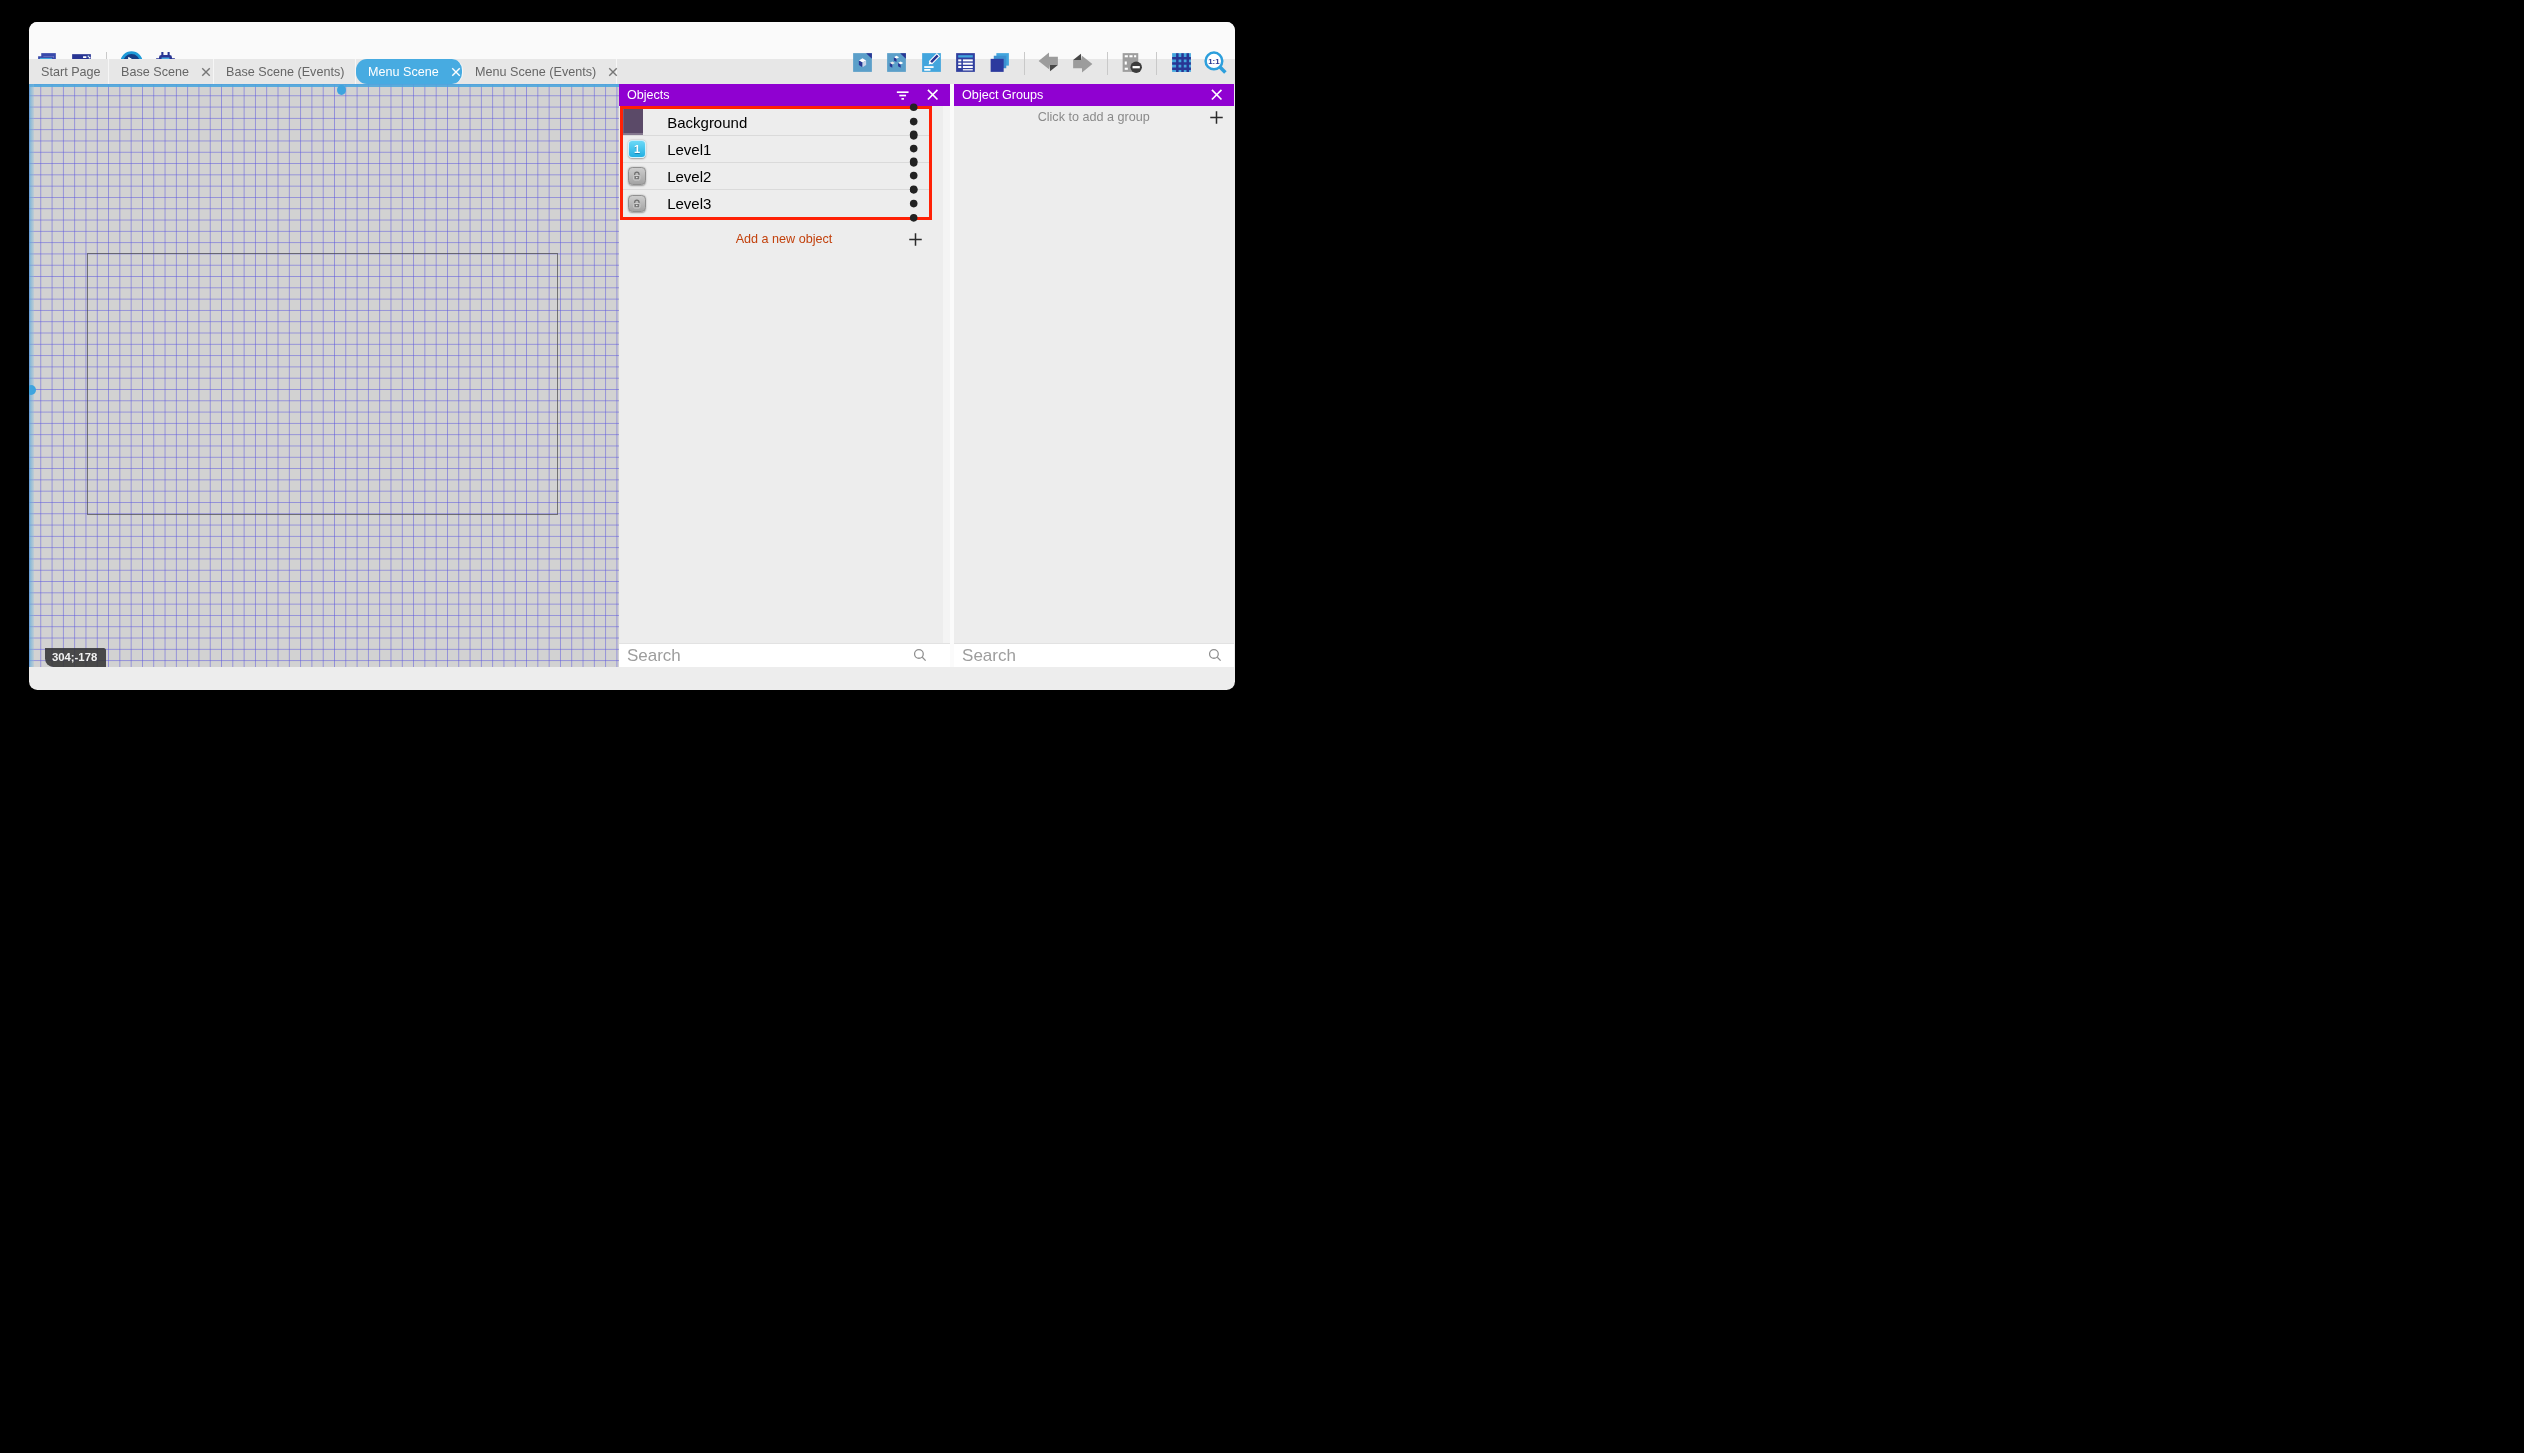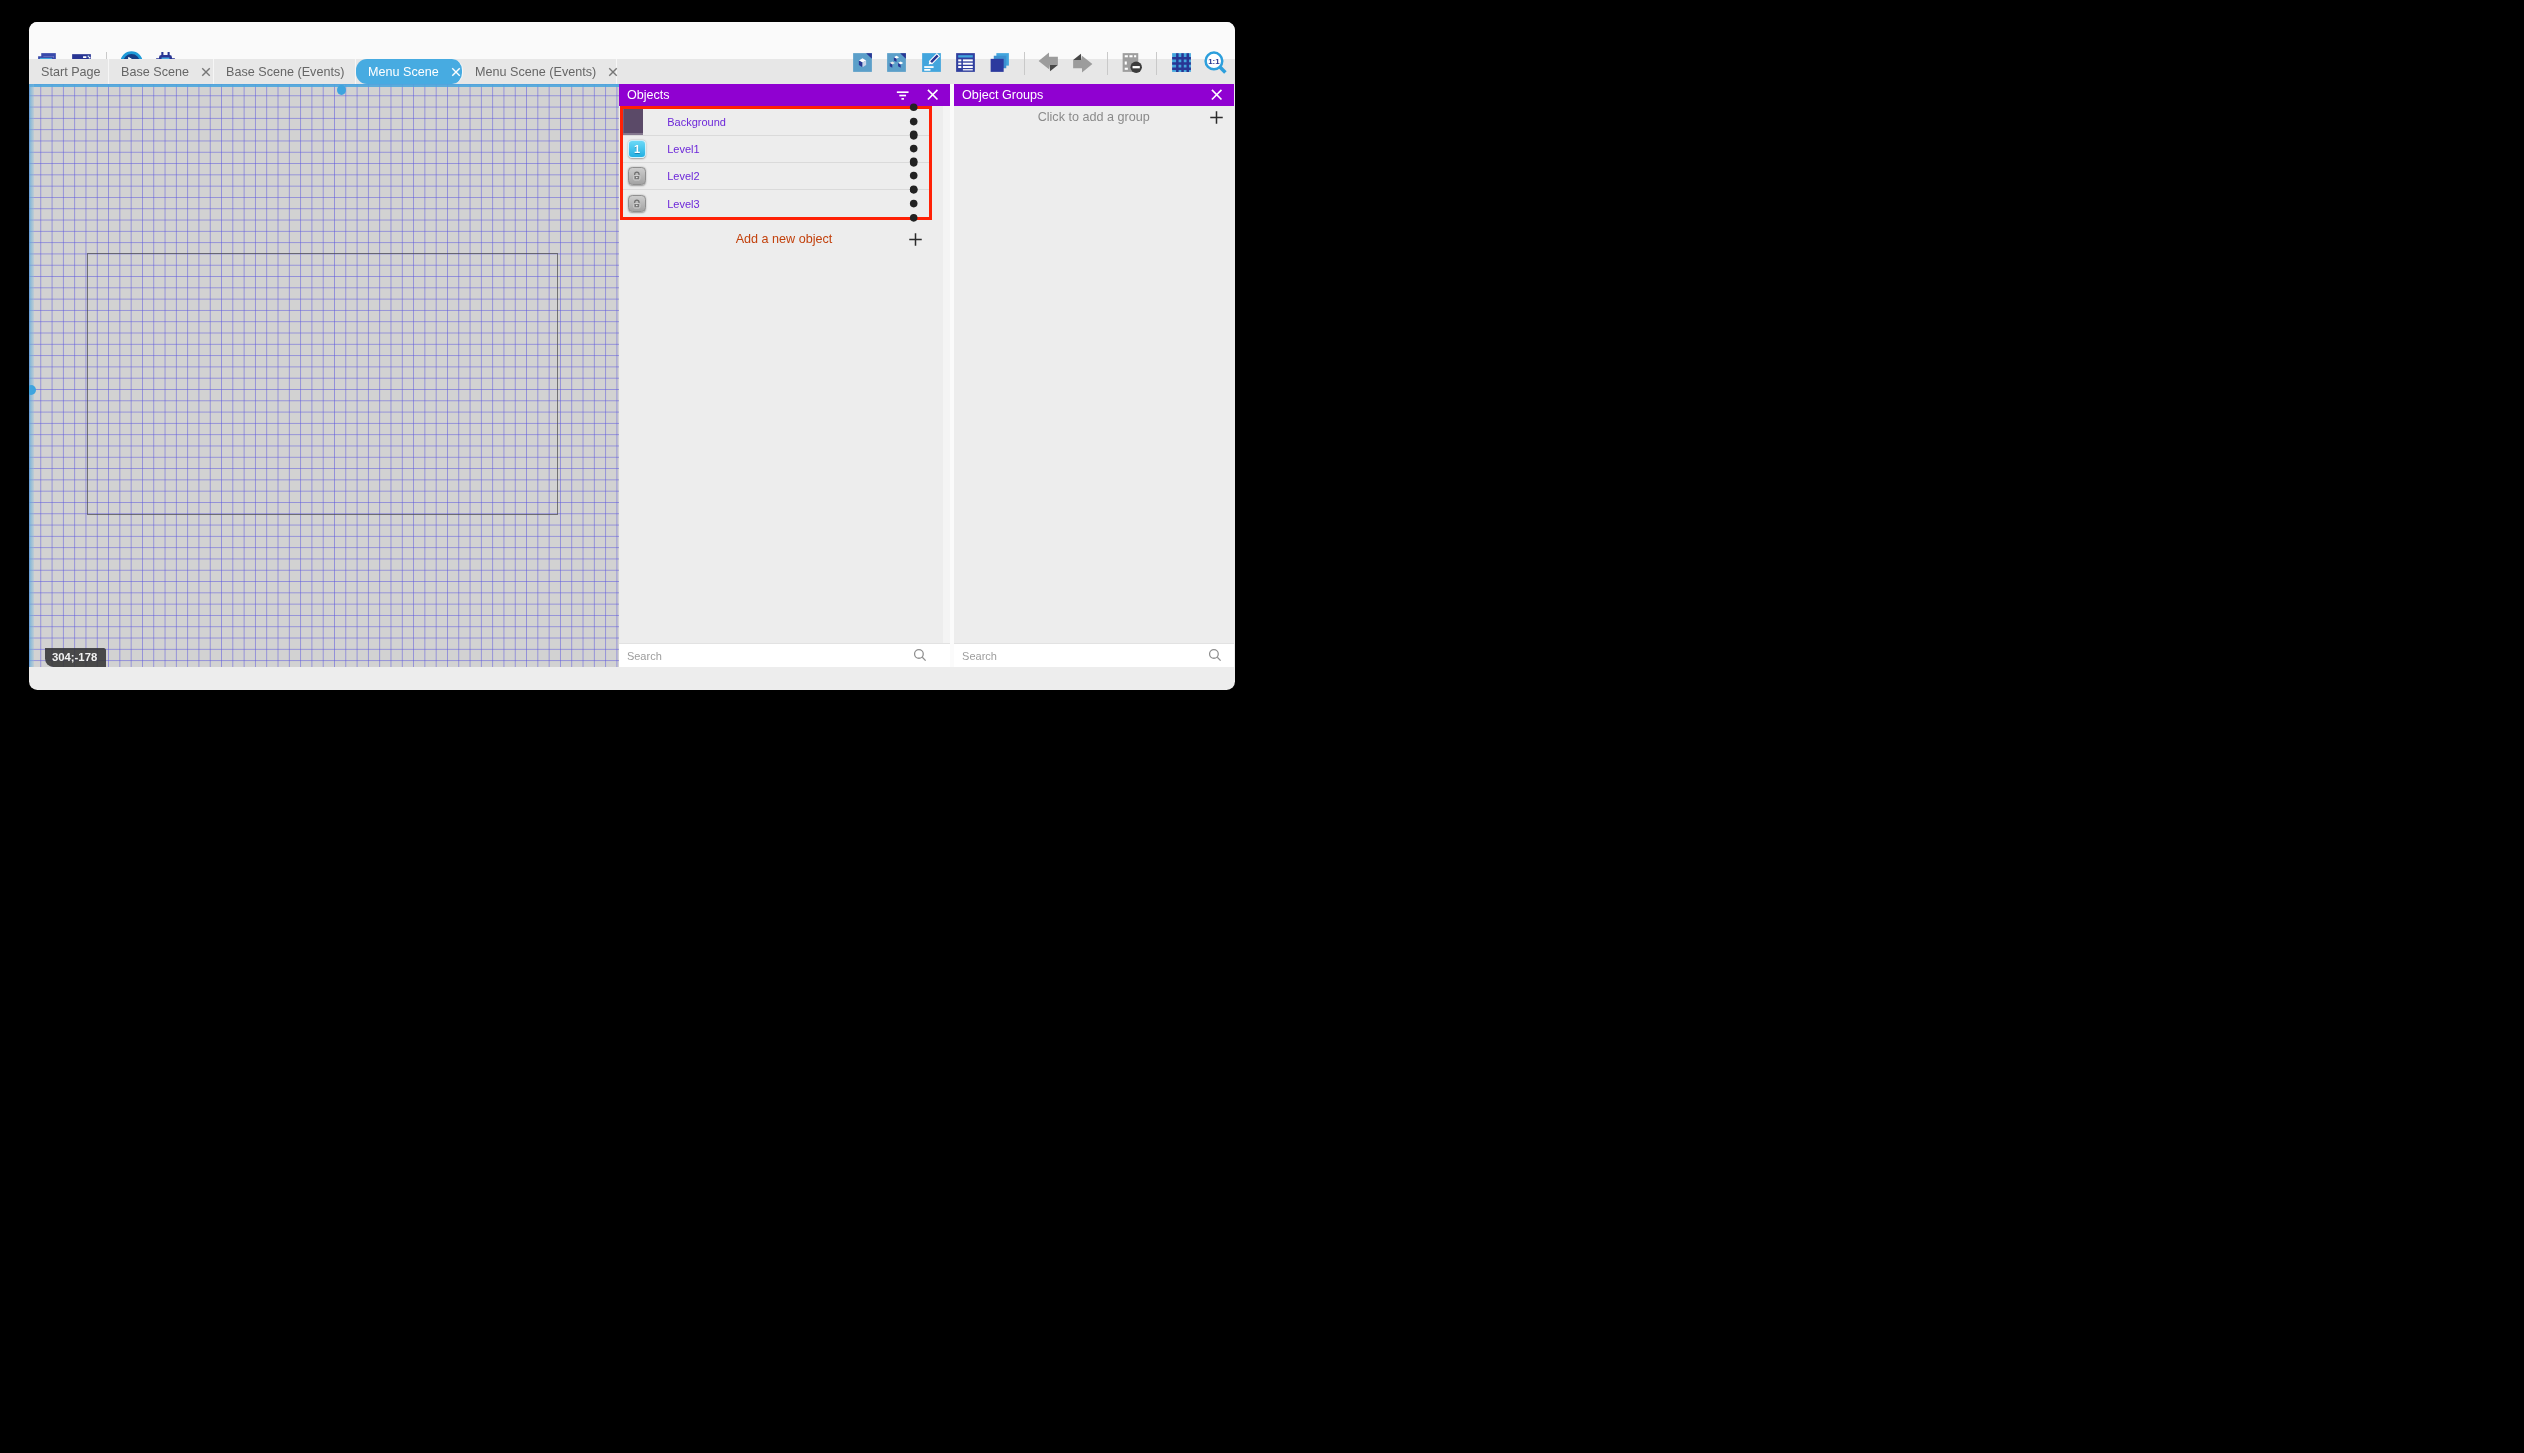--- a/index.html
+++ b/index.html
@@ -59,31 +59,31 @@
   .hico+.hico{margin-left:16.7px;}
 
   .redbox{position:absolute;left:1.7px;top:22px;width:312px;border:3.3px solid #ff2105;background:#ededed;}
   .orow{height:27px;display:flex;align-items:center;border-bottom:0.8px solid #dadada;position:relative;cursor:pointer;}
   .orow:last-child{border-bottom:none;}
   .thumb-cell{width:44px;height:100%;display:flex;align-items:center;flex:none;}
   .bg-thumb{width:20px;height:100%;background:#5b4a68;box-shadow:inset 5.9px -7.5px 0 -5.4px rgba(255,255,255,.25);}
   .btn-thumb{width:17.6px;height:17.6px;margin-left:5px;border-radius:4.2px;position:relative;display:flex;align-items:center;justify-content:center;box-shadow:0 0.8px 1.7px rgba(0,0,0,.35);}
   .lvl1{background:linear-gradient(#6cd9f7,#23b0e2);border:0.8px solid rgba(255,255,255,.75);color:#fff;font-weight:700;font-size:11px;text-shadow:0 0.8px 0.8px rgba(0,90,140,.6);}
   .locked{background:linear-gradient(#cdcdcd,#a3a3a3);border:0.8px solid #8f8f8f;}
-  .olabel{font-size:11px;color:#6d28d9;}
+  .olabel{font-size:15px;color:#000000;}
   .kebab{position:absolute;right:8.4px;top:50%;transform:translateY(-50%);width:13.4px;height:15px;display:flex;align-items:center;justify-content:center;cursor:pointer;}
   .addrow{position:absolute;left:0;top:141px;width:100%;height:28.5px;display:flex;align-items:center;justify-content:center;font-size:12.6px;color:#c2410c;cursor:pointer;}
   .addrow .plus{position:absolute;right:27px;top:6.7px;}
   .scrollstrip{position:absolute;right:0;top:22px;width:6.7px;height:537px;background:#f4f4f4;}
 
   .emptyrow{position:absolute;left:0;top:18px;width:100%;height:30px;display:flex;align-items:center;justify-content:center;font-size:12.6px;color:#8a8a8a;cursor:pointer;}
   .emptyrow .plus{position:absolute;right:10px;top:7.5px;}
 
   .searchrow{position:absolute;left:0;bottom:0;width:100%;height:24px;background:#fff;border-top:0.8px solid #e2e2e2;display:flex;align-items:center;}
-  .searchrow input{flex:1;border:none;outline:none;background:transparent;font-size:11px;color:#333;padding:0 0 0 8.4px;font-family:"Liberation Sans",sans-serif;}
+  .searchrow input{flex:1;border:none;outline:none;background:transparent;font-size:17px;color:#333;padding:0 0 0 8.4px;font-family:"Liberation Sans",sans-serif;}
   .searchrow input::placeholder{color:#9d9d9d;}
   .sico{margin-right:22px;flex:none;display:flex;}
   .p-groups .sico{margin-right:11.7px;}
 </style>
 </head>
 <body>
 
 <div class="window">
 
 

